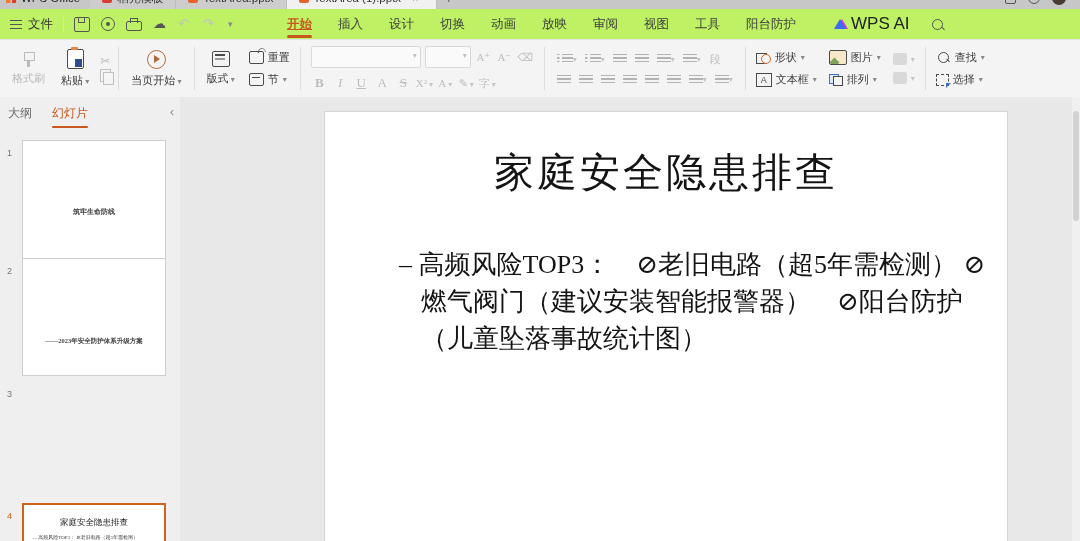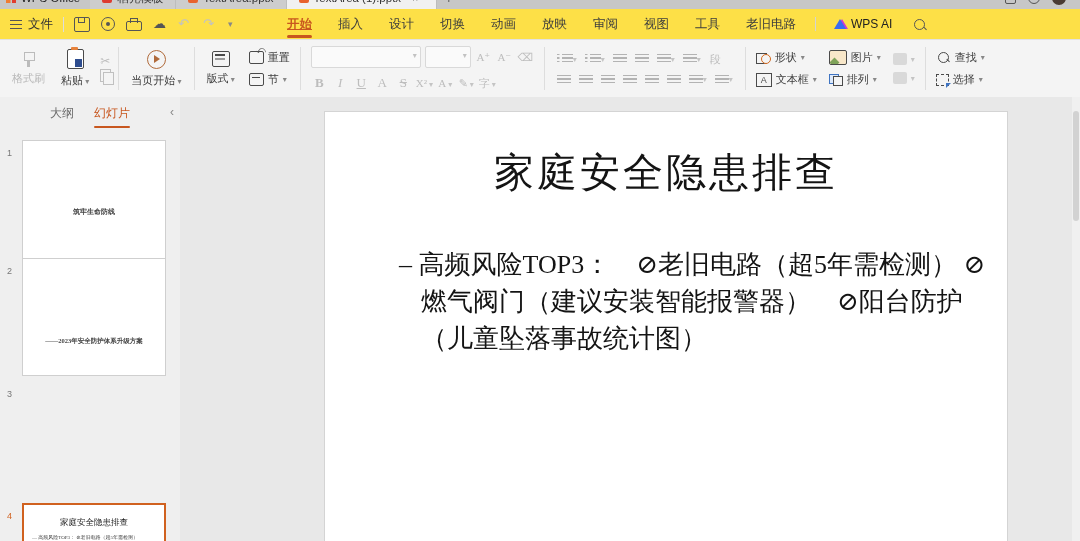--- a/index.html
+++ b/index.html
@@ -21,41 +21,41 @@
   .tab-doc-icon.red{background:#dd3b2f;}
   .tab-doc-icon::after{content:"";position:absolute;left:2px;top:3px;width:6px;height:1px;background:#fff;box-shadow:0 2px 0 #fff;}
   .tab-x{font-size:10px;color:#666;margin:0 6px;}
   .tab-plus{font-size:13px;color:#555;margin-left:8px;}
   .strip-right{margin-left:auto;display:flex;align-items:center;gap:12px;padding-right:14px;}
   .mini-sq{width:9px;height:9px;border:1px solid #555;border-radius:2px;}
   .mini-circ{width:10px;height:10px;border:1px solid #555;border-radius:50%;}
   .avatar{width:14px;height:14px;border-radius:50%;background:#4a3b33;}
 
   
-  .menubar{position:absolute;top:9px;left:0;right:0;height:30px;background:#fde047;display:flex;align-items:center;border-bottom:1px solid #e2e2e2;}
+  .menubar{position:absolute;top:9px;left:0;right:0;height:30px;background:#bef264;display:flex;align-items:center;border-bottom:1px solid #e2e2e2;}
   .hamburger{width:12px;height:9px;margin-left:10px;background:repeating-linear-gradient(to bottom,#555 0 1.4px,transparent 1.4px 3.8px);}
   .file-label{font-size:12.5px;margin:0 10px 0 6px;color:#333;}
   .qbar{display:flex;align-items:center;gap:11px;padding:0 10px;border-left:1px solid #ddd;}
   .qicon{width:14px;height:13px;position:relative;}
   .ic-save{border:1.2px solid #555;border-radius:2px;}
   .ic-save::after{content:"";position:absolute;left:3px;top:0;width:5px;height:4px;border:1.2px solid #555;border-top:none;}
   .ic-share{border:1.2px solid #555;border-radius:50%;width:12px;height:12px;}
   .ic-share::after{content:"";position:absolute;left:4px;top:4px;width:4px;height:4px;background:#555;border-radius:50%;}
   .ic-print{border:1.2px solid #555;border-radius:2px;height:8px;margin-top:3px;}
   .ic-print::after{content:"";position:absolute;left:3px;top:-4px;width:6px;height:4px;border:1.2px solid #555;border-bottom:none;}
   .ic-cloud::after{content:"☁";font-size:13px;color:#555;position:absolute;top:-2px;}
   .ic-undo::after{content:"↶";font-size:13px;color:#c2c2c2;position:absolute;top:-2px;}
   .ic-redo::after{content:"↷";font-size:13px;color:#c2c2c2;position:absolute;top:-2px;}
   .ic-caret::after{content:"▾";font-size:9px;color:#888;position:absolute;top:1px;}
   .menus{display:flex;align-items:center;margin-left:22px;height:100%;}
   .menu-item{padding:0 13px;font-size:12.5px;color:#3d3d3d;height:100%;display:flex;align-items:center;position:relative;}
   .menu-item.active{color:#c8571f;font-weight:bold;text-decoration:underline;}
   .menu-item.active::after{content:"";position:absolute;left:13px;right:13px;bottom:1px;height:3px;background:#c8571f;border-radius:2px;}
   .mb-div{width:1px;height:14px;background:#d4d4d4;margin:0 6px;}
-  .wpsai{display:flex;align-items:center;gap:5px;font-size:12px;color:#222;padding:0 12px;}
+  .wpsai{display:flex;align-items:center;gap:5px;font-size:17px;color:#222;padding:0 12px;}
   .ai-mark{width:0;height:0;border-left:6px solid transparent;border-right:6px solid transparent;border-bottom:10px solid #3a6bf0;position:relative;filter:drop-shadow(2px 0 0 #c93bd4);}
   .search-glass{width:9px;height:9px;border:1.4px solid #555;border-radius:50%;position:relative;margin:0 10px;}
   .search-glass::after{content:"";position:absolute;left:8px;top:8px;width:4px;height:1.4px;background:#555;transform:rotate(45deg);}
 
   
   .ribbon{position:absolute;top:40px;left:0;right:0;height:57px;background:#f4f4f4;border-bottom:1px solid #dcdcdc;display:flex;align-items:stretch;padding:0 4px;}
   .vdiv{width:1px;background:#ddd;margin:7px 4px;}
   .group{display:flex;align-items:center;gap:6px;padding:0 3px;}
   .bigbtn{display:flex;flex-direction:column;align-items:center;justify-content:center;gap:4px;padding:3px 5px;}
   .blabel{font-size:11px;color:#3d3d3d;white-space:nowrap;}
@@ -111,21 +111,21 @@
   .ic-arrange{width:14px;height:12px;position:relative;}
   .ic-arrange::before{content:"";position:absolute;left:0;top:0;width:8px;height:8px;border:1.3px solid #3f74c2;background:#dce9fb;}
   .ic-arrange::after{content:"";position:absolute;right:0;bottom:0;width:8px;height:8px;border:1.3px solid #4a4a4a;background:#f4f4f4;}
   .ic-find{width:9px;height:9px;border:1.4px solid #4a4a4a;border-radius:50%;position:relative;margin:2px;}
   .ic-find::after{content:"";position:absolute;left:7px;top:7px;width:4px;height:1.4px;background:#4a4a4a;transform:rotate(45deg);}
   .ic-select{width:11px;height:10px;border:1.3px dashed #4a4a4a;position:relative;}
   .ic-select::after{content:"";position:absolute;right:-3px;bottom:-3px;width:0;height:0;border-left:5px solid #3f74c2;border-bottom:5px solid transparent;}
 
   
   .sidebar{position:absolute;top:97px;left:0;width:180px;bottom:0;background:#efefef;border-right:1px solid #e0e0e0;}
-  .side-tabs{height:33px;display:flex;align-items:center;justify-content:center;gap:4px;position:relative;}
+  .side-tabs{height:33px;display:flex;align-items:center;justify-content:flex-start;gap:4px;position:relative;}
   .side-tab{font-size:12px;color:#6b6b6b;padding:6px 8px;position:relative;}
   .side-tab.active{color:#c8571f;}
   .side-tab.active::after{content:"";position:absolute;left:8px;right:8px;bottom:0;height:2.5px;background:#c8571f;border-radius:2px;}
   .collapse{position:absolute;right:6px;top:8px;font-size:12px;color:#888;}
   .thumb{position:absolute;left:22px;width:144px;background:#fff;border:1px solid #cfcfcf;box-sizing:border-box;overflow:hidden;}
   .thumb.selected{border:2px solid #d0611f;}
   .slide-num{position:absolute;left:7px;font-size:9px;color:#777;}
   .slide-num.sel{color:#d0611f;}
   .th-title{font-family:"Liberation Serif","DejaVu Serif",serif;color:#222;text-align:center;}
   .th-body{font-family:"Liberation Serif","DejaVu Serif",serif;color:#444;}
@@ -188,21 +188,21 @@
     <div class="menus">
       <div class="menu-item active">开始</div>
       <div class="menu-item">插入</div>
       <div class="menu-item">设计</div>
       <div class="menu-item">切换</div>
       <div class="menu-item">动画</div>
       <div class="menu-item">放映</div>
       <div class="menu-item">审阅</div>
       <div class="menu-item">视图</div>
       <div class="menu-item">工具</div>
-      <div class="menu-item">老旧电路</div>
+      <div class="menu-item">阳台防护</div>
     </div>
     <span class="mb-div"></span>
     <div class="wpsai">
       <span class="ai-mark"></span>
       <span>WPS AI</span>
     </div>
     <span class="search-glass"></span>
   </div>
 
   <div class="ribbon">

